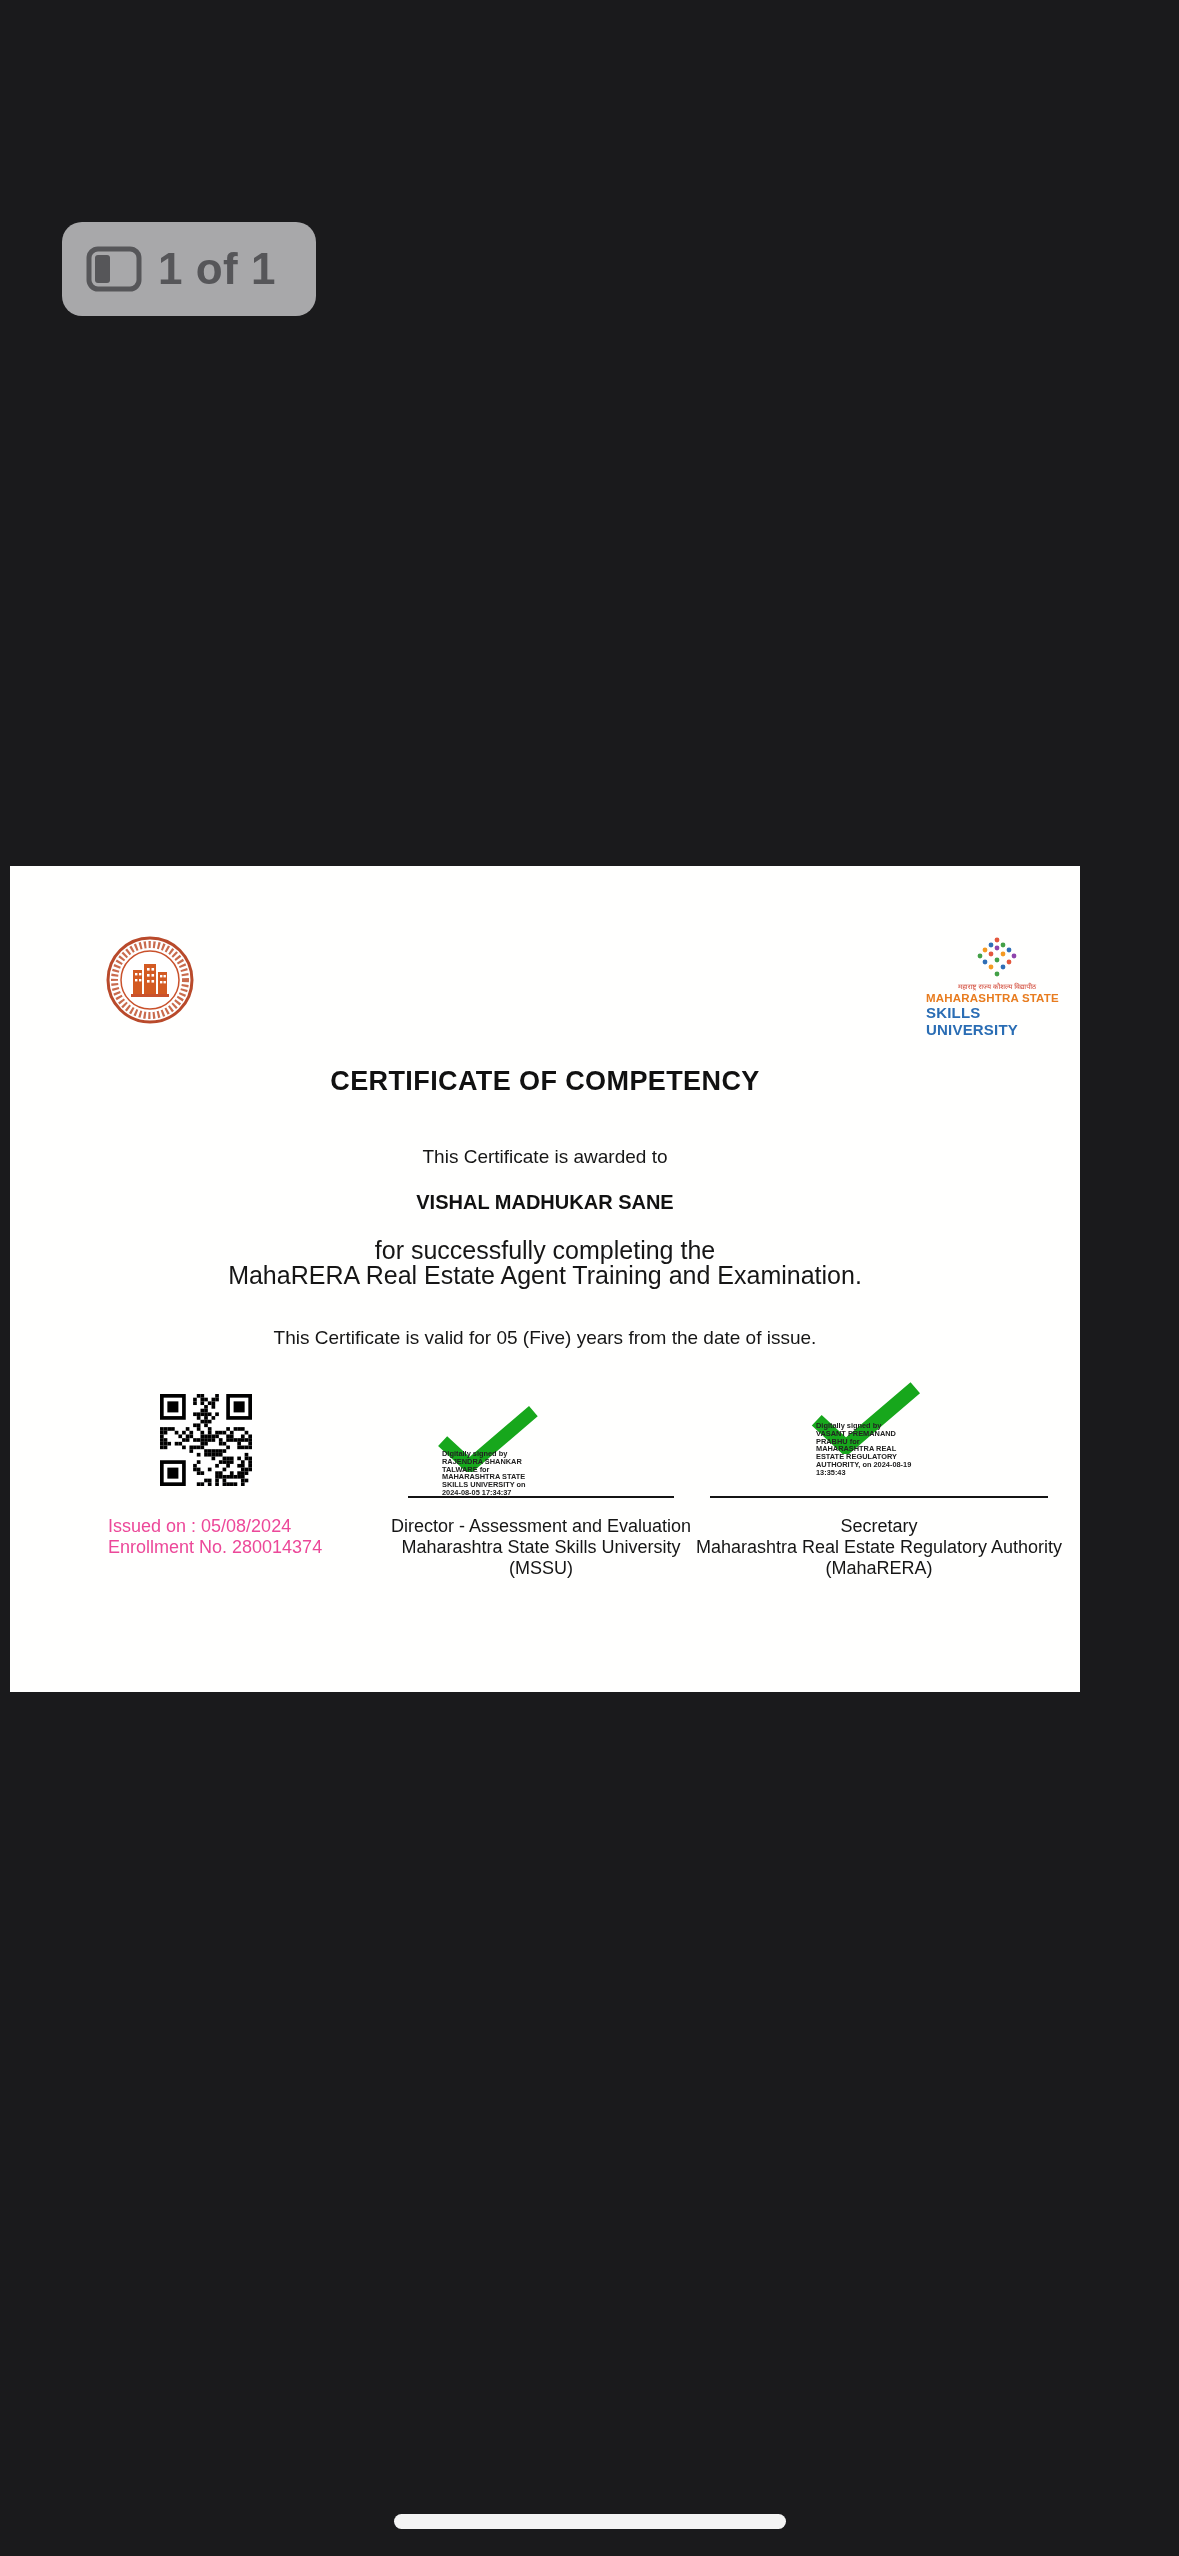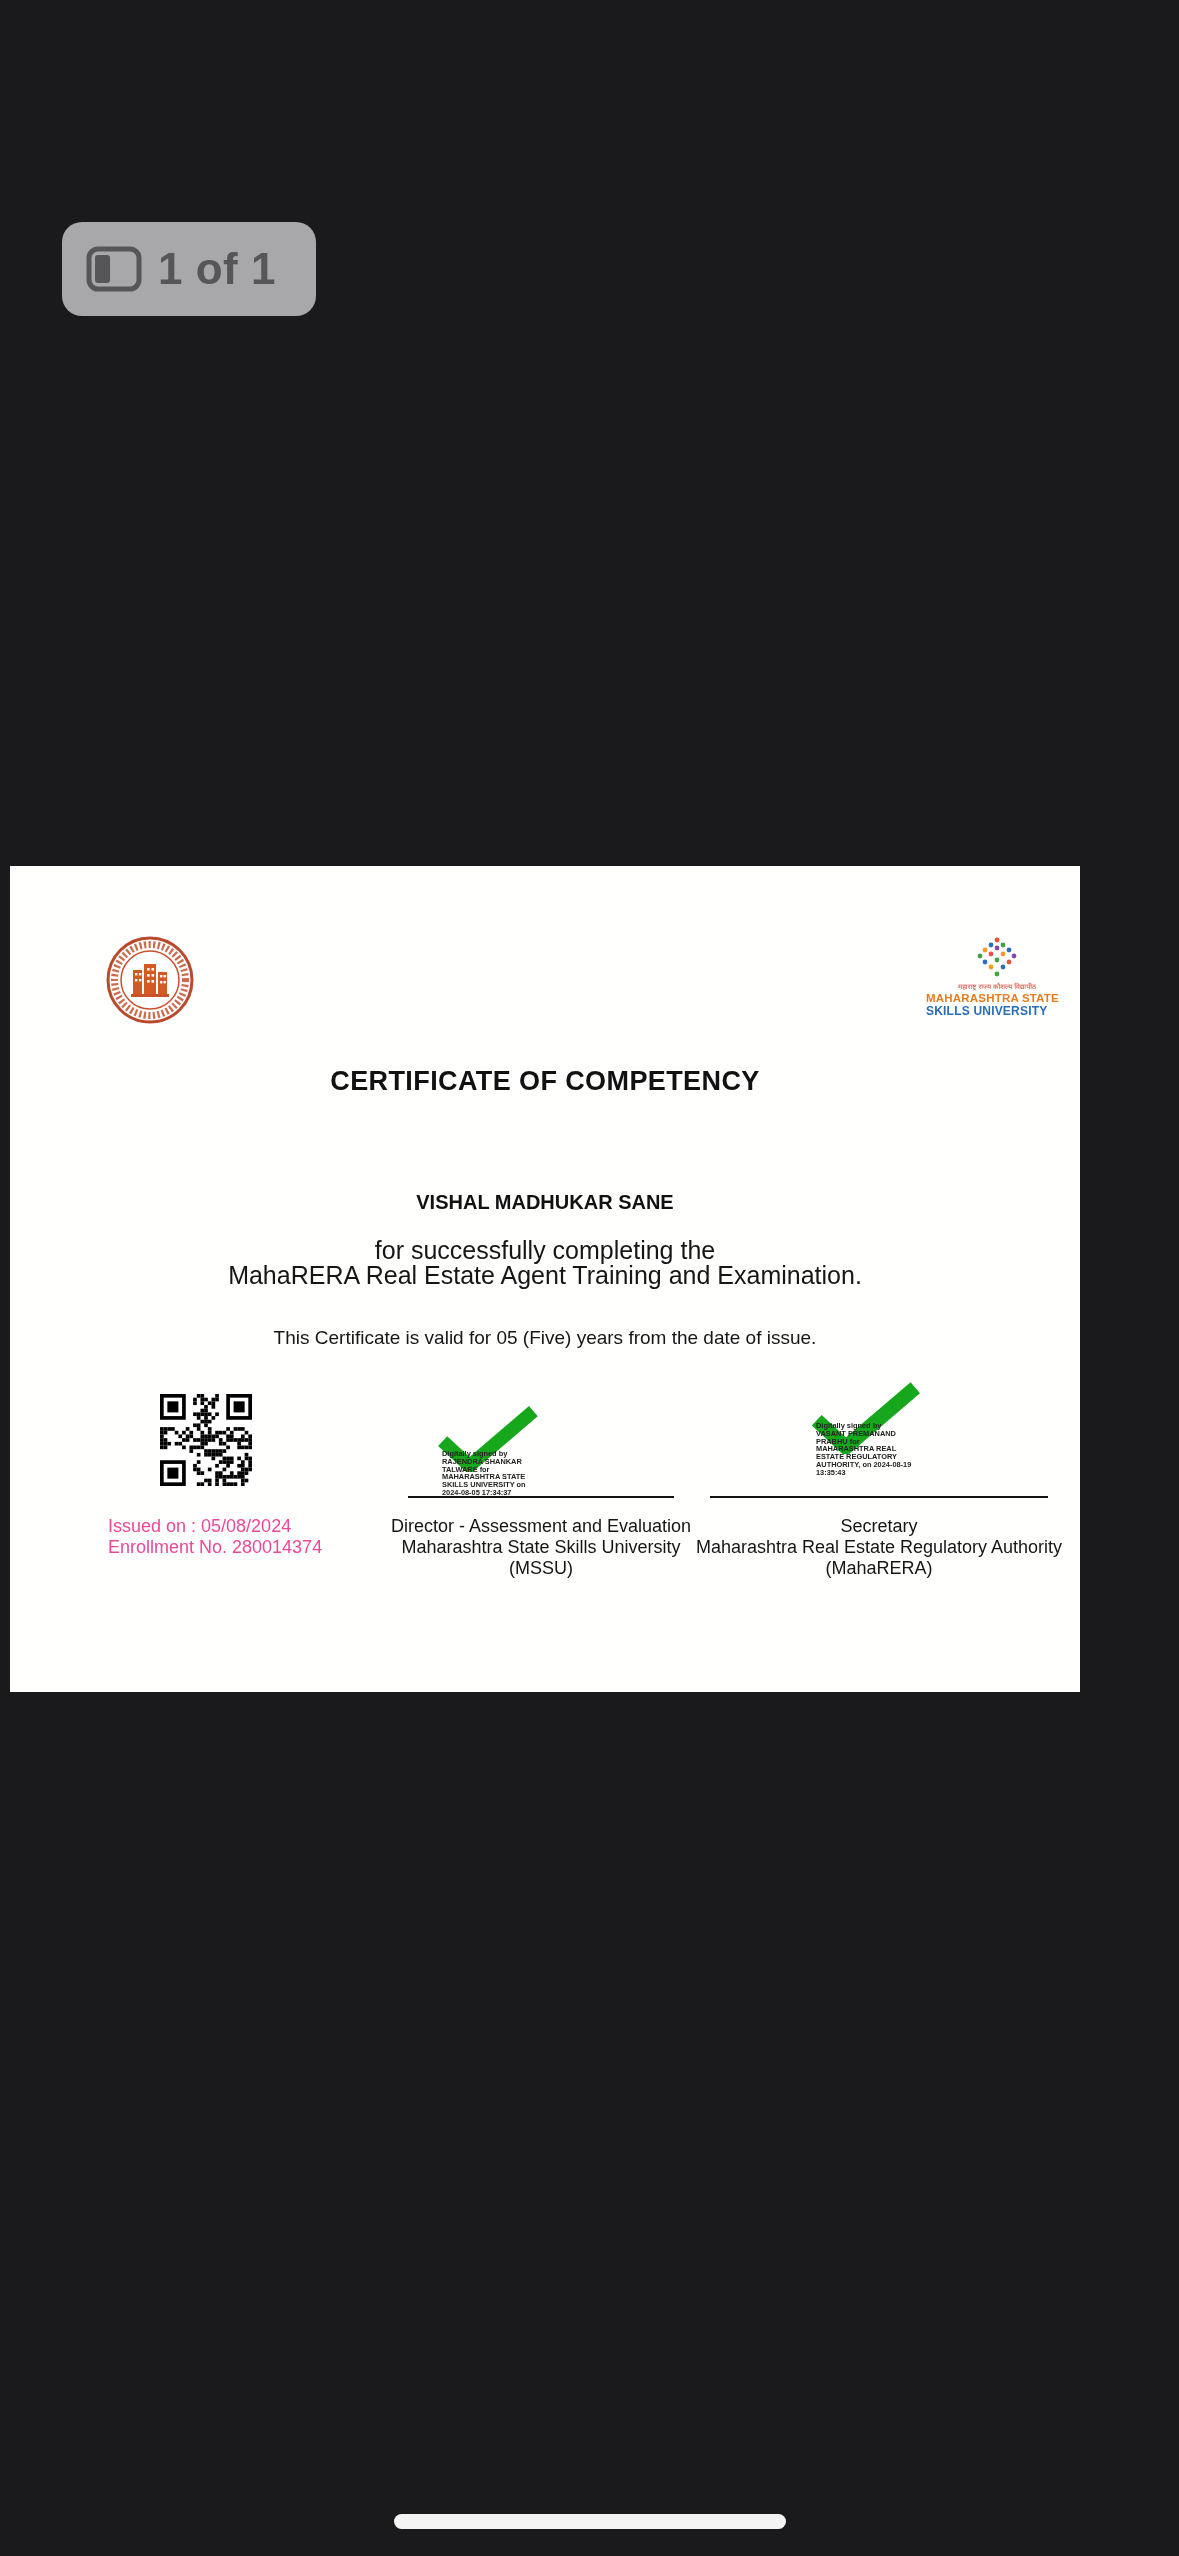--- a/index.html
+++ b/index.html
@@ -35,21 +35,21 @@
   .sigline { border-top:2px solid #141414; height:0; }
 
   .small-block { font-size:18px; line-height:21px; color:#ec4899; white-space:pre-line; }
   .role-block  { font-size:18px; line-height:21px; color:#161616; text-align:center; transform:translateX(-50%); white-space:pre-line; width:520px; }
 
   
   .mssu { left:916px; top:70px; width:142px; text-align:center; }
   .mssu .dots { display:block; margin:0 auto 2px auto; }
   .mssu .tagline { font-size:7px; line-height:9px; color:#d0402f; height:10px; overflow:hidden; }
   .mssu .l1 { font-size:11.5px; font-weight:700; color:#e87c1f; letter-spacing:0.2px; text-align:left; }
-  .mssu .l2 { font-size:12px; font-weight:700; color:#2a6db4; letter-spacing:0.2px; text-align:left; }
+  .mssu .l2 { font-size:15px; font-weight:700; color:#2a6db4; letter-spacing:0.2px; text-align:left; }
 
   
   .home-indicator {
     left:50%; top:2514px; transform:translateX(-50%);
     width:392px; height:15px; border-radius:8px; background:#f4f4f4;
   }
 </style>
 </head>
 <body>
 
@@ -115,20 +115,21 @@
         <circle cx="17" cy="31" r="2.4" fill="#f59a23"></circle>
         <circle cx="29" cy="31" r="2.4" fill="#2f6eb6"></circle>
         <circle cx="23" cy="38" r="2.4" fill="#43a047"></circle>
       </svg>
       <div class="tagline">महाराष्ट्र राज्य कौशल्य विद्यापीठ</div>
       <div class="l1">MAHARASHTRA STATE</div>
       <div class="l2">SKILLS UNIVERSITY</div>
     </div>
 
     <div class="abs centered cert-title">CERTIFICATE OF COMPETENCY</div>
+    <div class="abs centered awarded">This Certificate is awarded to</div>
     <div class="abs centered recipient">VISHAL MADHUKAR SANE</div>
     <div class="abs centered completion">for successfully completing the
 MahaRERA Real Estate Agent Training and Examination.</div>
     <div class="abs centered validity">This Certificate is valid for 05 (Five) years from the date of issue.</div>
 
     <div class="abs qr">
       <svg id="qr-svg" width="92" height="92" viewBox="0 0 100 100" style="background:#fff">
           <rect x="40" y="0" width="4" height="4" fill="#000"></rect>
           <rect x="44" y="0" width="4" height="4" fill="#000"></rect>
           <rect x="60" y="0" width="4" height="4" fill="#000"></rect>

